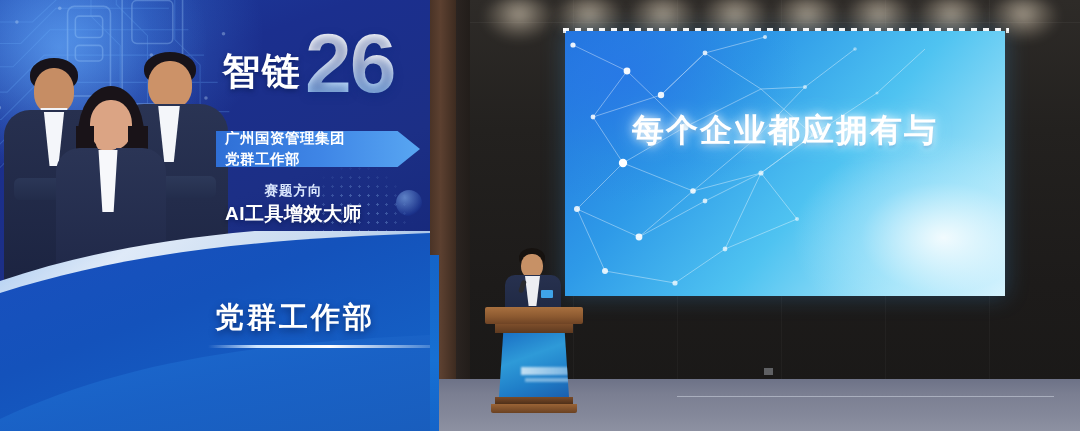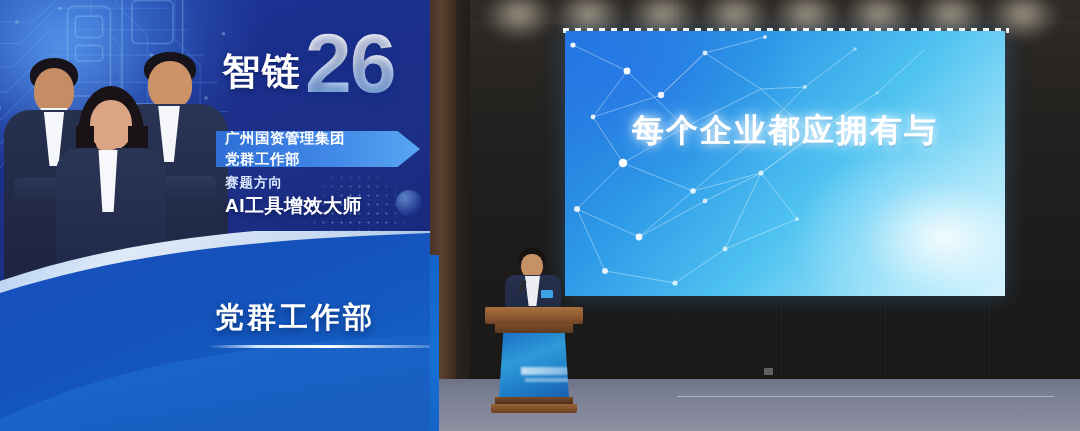--- a/index.html
+++ b/index.html
@@ -48,21 +48,21 @@
     -webkit-background-clip:text; background-clip:text; color:transparent;
     text-shadow:0 3px 10px rgba(10,40,120,.45); }
 
   
   .orgbanner { position:absolute; left:216px; top:131px; width:204px; height:36px;
     background:linear-gradient(90deg,#2f6fd6 0%,#3f86e6 52%,#58a6f2 100%);
     clip-path:polygon(0 0, 89% 0, 100% 50%, 89% 100%, 0 100%);
     display:flex; flex-direction:column; justify-content:center; padding-left:9px; }
   .orgbanner span { color:#ffffff; font-size:14.5px; font-weight:bold; line-height:1.45; letter-spacing:.5px; }
 
-  .topicwrap { position:absolute; left:225px; top:173px; }
+  .topicwrap { position:absolute; left:225px; top:181px;text-align:center; }
   .topiclabel { color:#dce9ff; font-size:13.5px; font-weight:bold; letter-spacing:1px; line-height:1.5; }
   .topicvalue { color:#ffffff; font-size:19px; font-weight:bold; letter-spacing:.5px; line-height:1.35;
                 text-shadow:0 2px 4px rgba(0,15,60,.5); }
 
   
   .wave { position:absolute; left:0; bottom:0; width:430px; height:200px; }
   .wave svg { width:100%; height:100%; display:block; }
 
   .bottomtitle { position:absolute; left:215px; top:298px; font-size:29px; font-weight:bold;
     color:#ffffff; letter-spacing:3px; text-shadow:0 3px 7px rgba(0,18,66,.55); }

